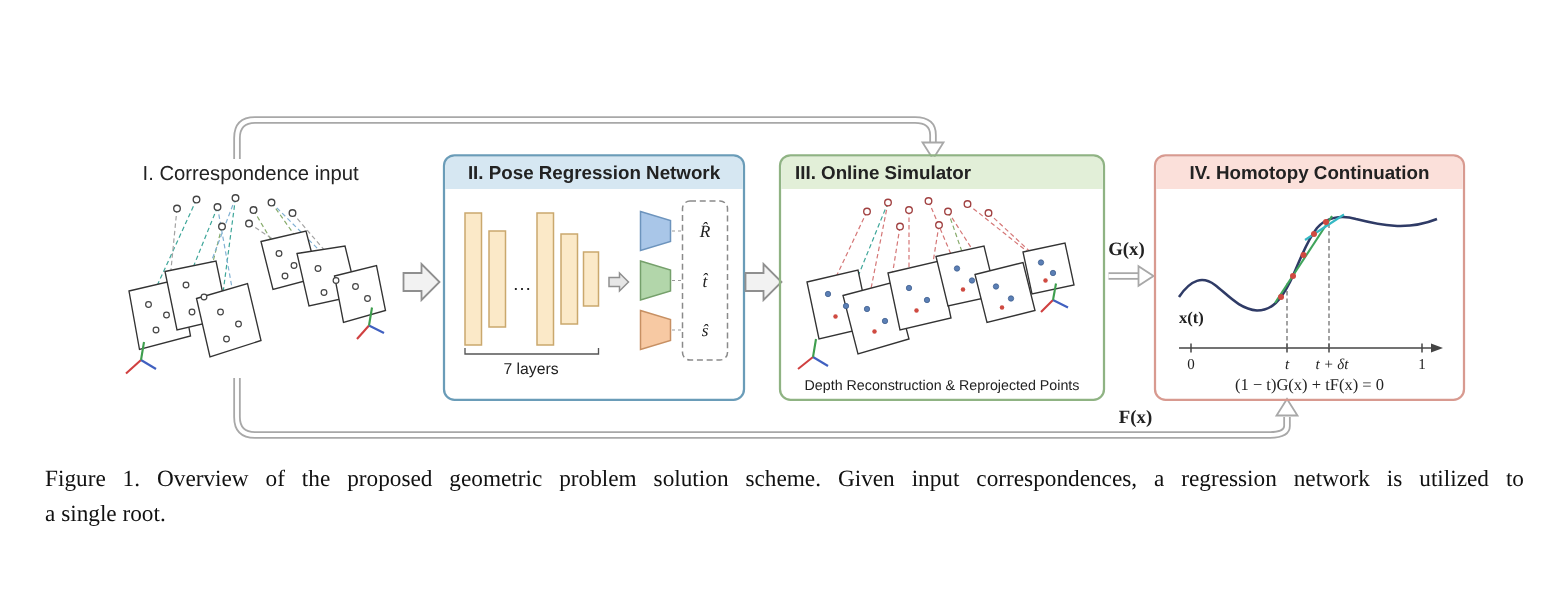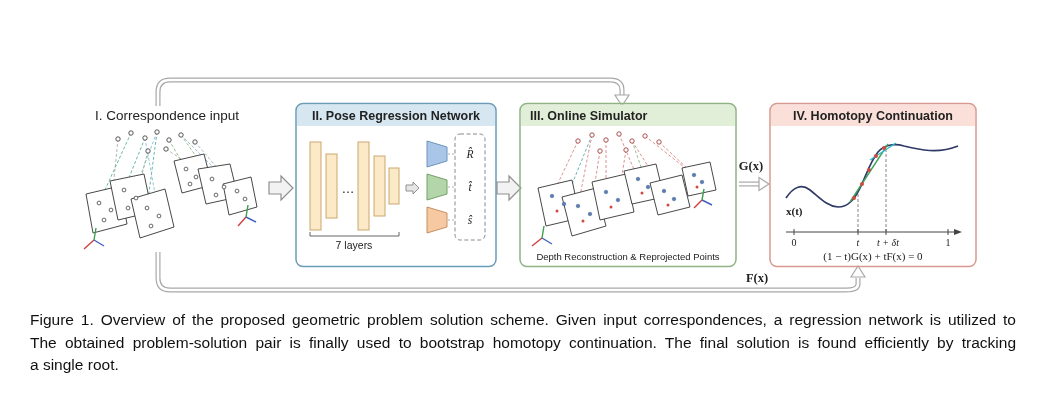--- a/index.html
+++ b/index.html
@@ -3,21 +3,21 @@
 <meta charset="utf-8">
 <style>
   html,body{margin:0;padding:0;}
   body{
     width:1045px;height:409px;background:#ffffff;position:relative;overflow:hidden;
     font-family:"Liberation Sans",sans-serif;
   }
   .fig-wrap{position:absolute;left:0;top:0;width:1045px;height:302px;}
   .caption{
     position:absolute;left:30px;top:309px;width:986px;
-    font-family:Liberation Sans, sans-serif;font-size:15.5px;line-height:22.5px;color:#111;
+    font-family:Liberation Serif, serif;font-size:15.5px;line-height:22.5px;color:#111;
   }
   .cap-line.j{text-align:justify;text-align-last:justify;}
   text{fill:#222;}
   .t-sans{font-family:"Liberation Sans",sans-serif;}
   .t-serif{font-family:"Liberation Serif",serif;}
   .bold{font-weight:bold;}
   .ital{font-style:italic;}
 </style>
 </head>
 <body>
@@ -263,15 +263,14 @@
     <text x="888" y="246" text-anchor="middle" class="t-serif ital" font-size="10">t + δt</text>
     <text x="948" y="246" text-anchor="middle" class="t-serif" font-size="10">1</text>
     <text x="873" y="260" text-anchor="middle" class="t-serif" font-size="11">(1 − t)G(x) + tF(x) = 0</text>
   </g>
 
 </svg>
 </div>
 
 <div class="caption">
   <div class="cap-line j">Figure 1. Overview of the proposed geometric problem solution scheme. Given input correspondences, a regression network is utilized to</div>
-  <div class="cap-line j">The obtained problem-solution pair is finally used to bootstrap homotopy continuation. The final solution is found efficiently by tracking</div>
   <div class="cap-line">a single root.</div>
 </div>
 
 </body></html>

